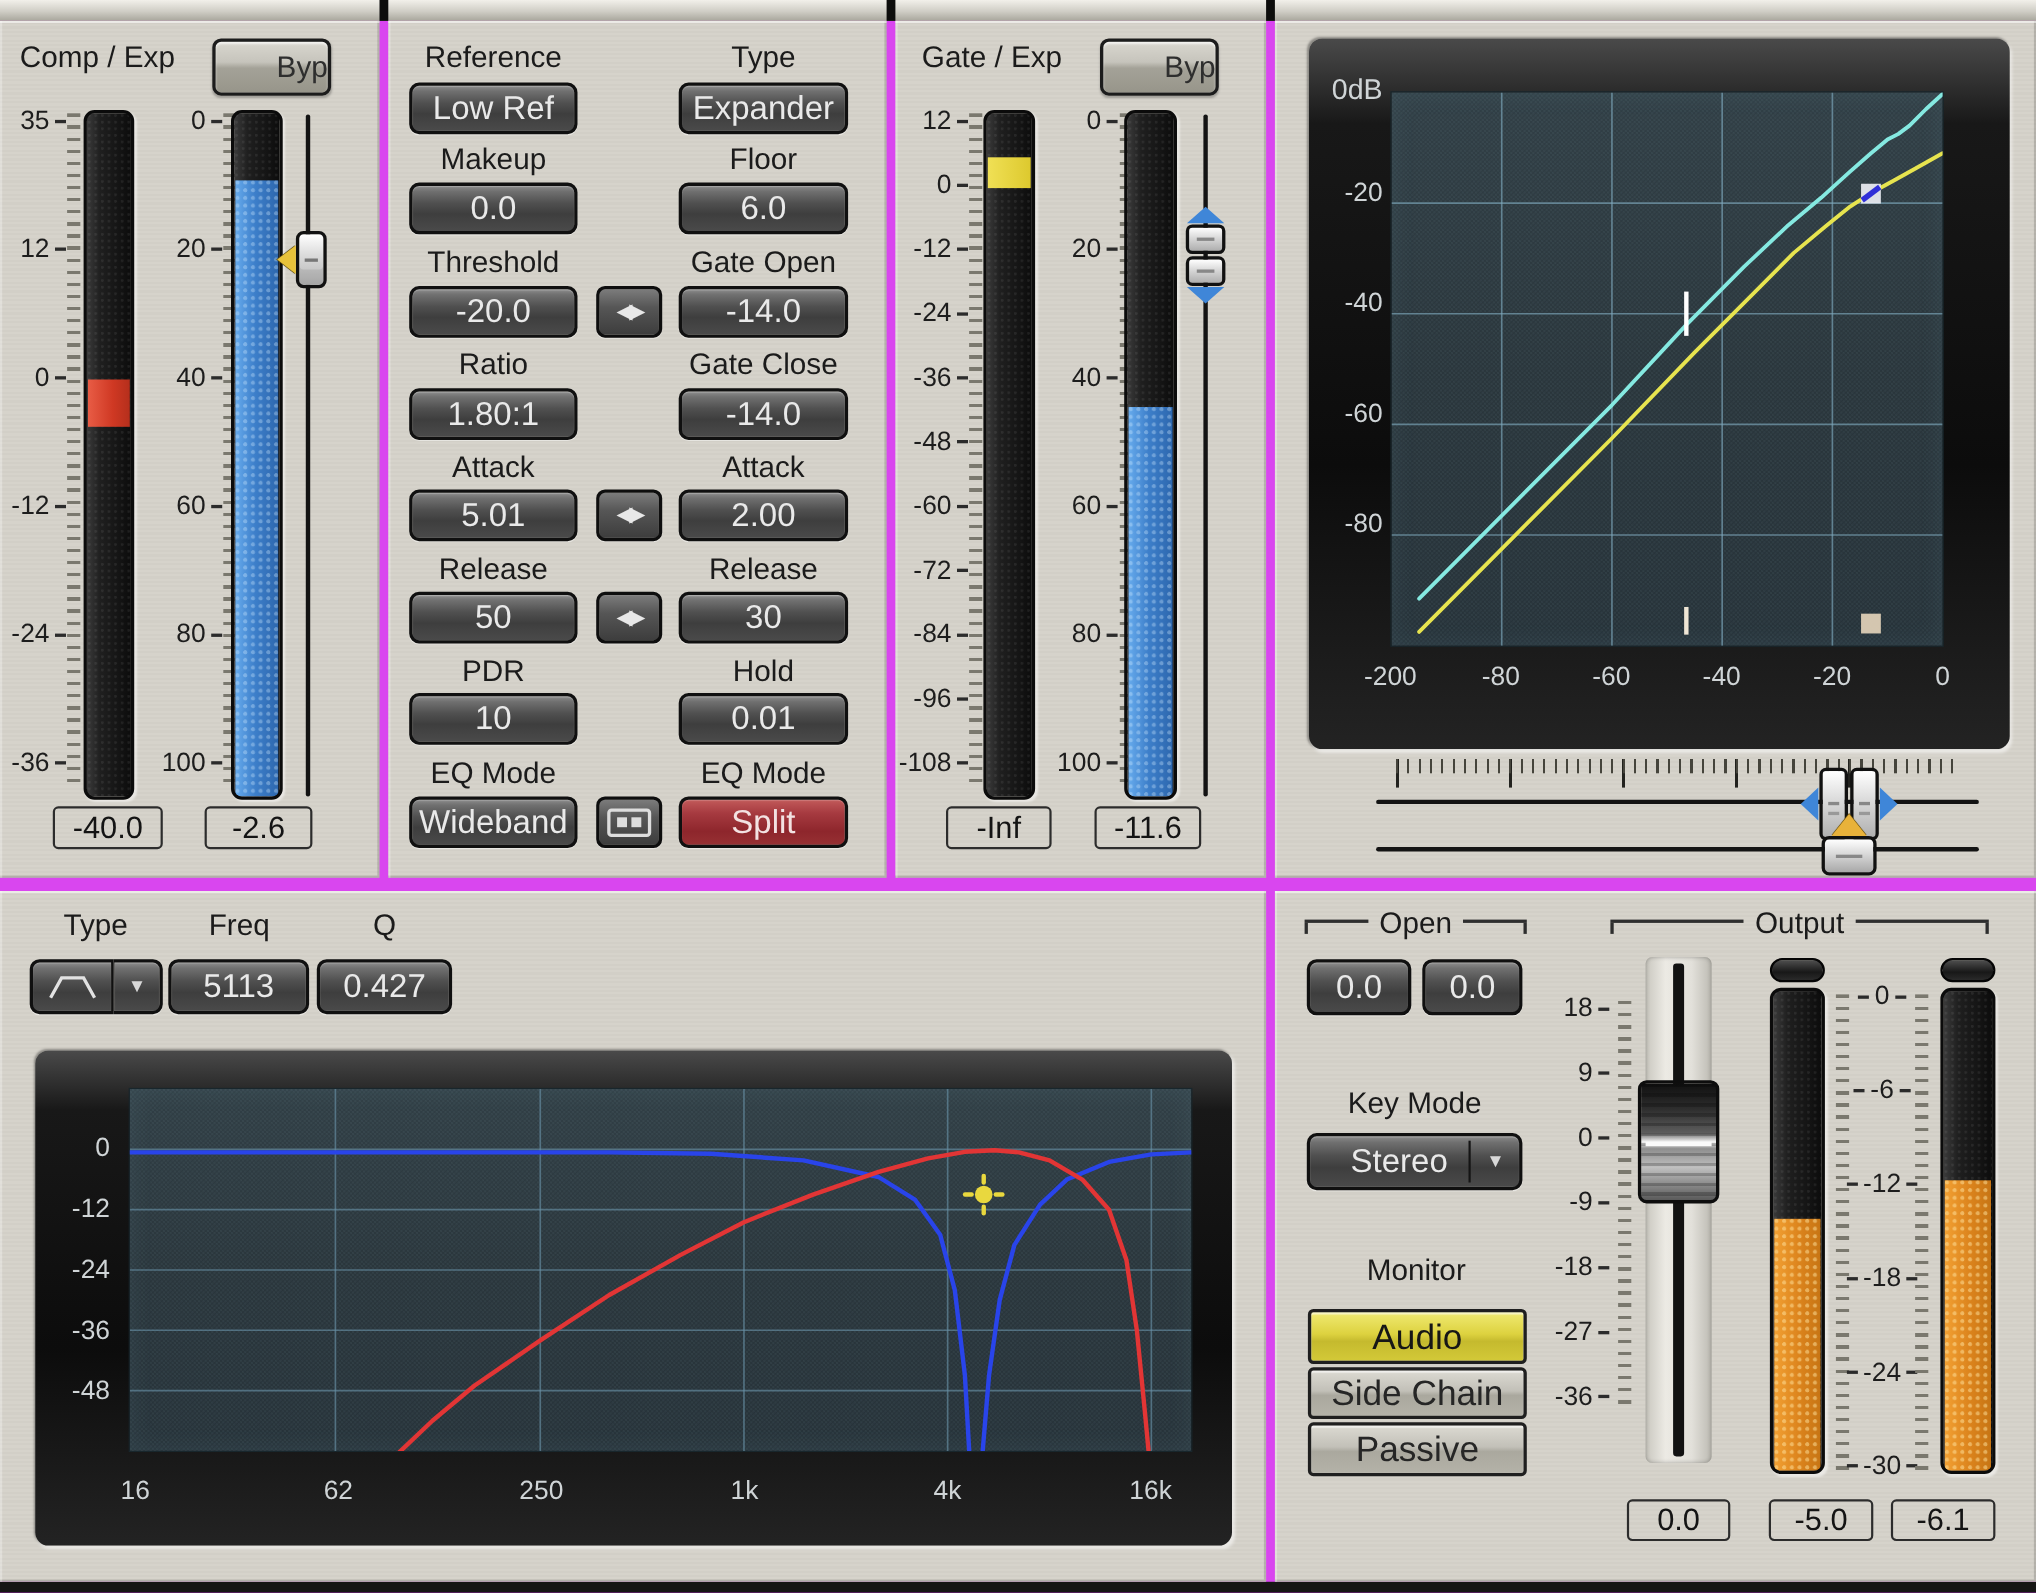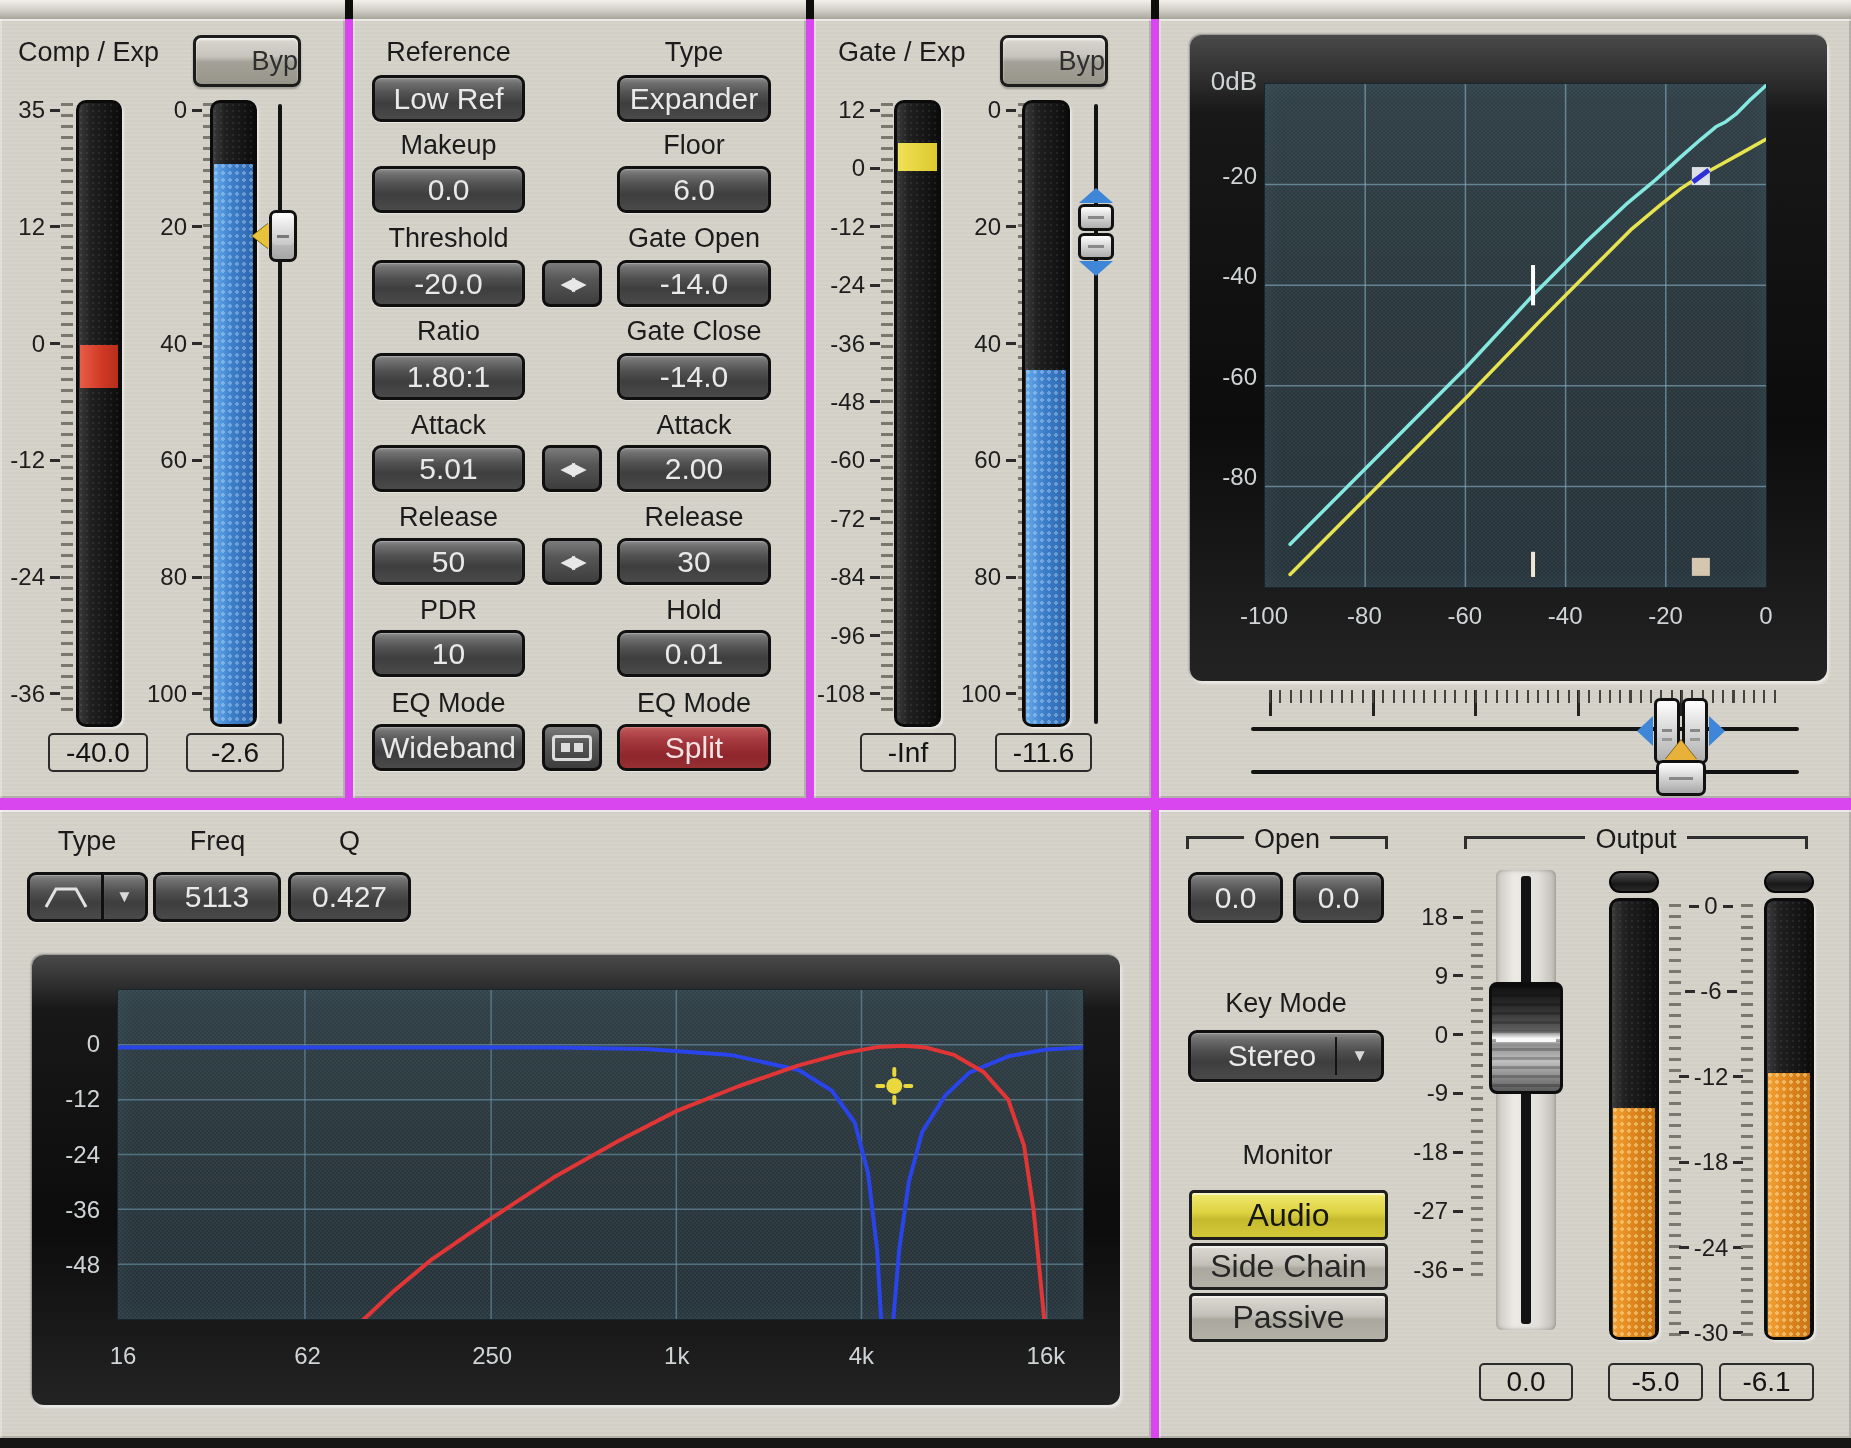--- a/index.html
+++ b/index.html
@@ -295,21 +295,21 @@
           <polyline points="25.1,460.2 200.4,284.2 268.0,211.3 320.6,158.4 360.7,120.7 390.8,95.6 415.8,72.9 435.9,55.3 450.9,42.8 460.9,37.7 470.9,30.2 486.0,15.1 501.0,1.5" fill="none" stroke="#85e9e1" stroke-width="3.5" stroke-linejoin="round" stroke-linecap="round"></polyline>
           <polyline points="25.1,490.4 200.4,314.4 275.6,236.4 330.7,181.1 365.7,145.9 395.8,120.7 415.8,104.6 435.9,91.5 455.9,80.5 475.9,69.4 501.0,55.3" fill="none" stroke="#e7e44f" stroke-width="3.5" stroke-linejoin="round" stroke-linecap="round"></polyline>
           <rect x="266.035" y="181.08" width="4" height="40.24" fill="#ffffff"></rect>
           <rect x="266.035" y="467.78999999999996" width="4" height="25.150000000000002" fill="#efe6d5"></rect>
           <rect x="426.87" y="83.04899999999999" width="18" height="18" fill="#eceef4" opacity="0.92"></rect>
           <line x1="427.87" y1="98.04899999999999" x2="443.87" y2="86.04899999999999" stroke="#2f2fd8" stroke-width="5"></line>
           <rect x="426.87" y="473.88" width="18" height="18" fill="#e3d2ba" opacity="0.92"></rect>
         </svg>
     </div>
     <div class="scale xrow" style="left:70px;top:583px;width:572px;height:28px">
-        <span class="scale-label">-100</span>
+        <span class="scale-label">-200</span>
         <span class="scale-label">-80</span>
         <span class="scale-label">-60</span>
         <span class="scale-label">-40</span>
         <span class="scale-label">-20</span>
         <span class="scale-label">0</span>
       </div>
     <div class="ruler" style="left:110px;top:671px;width:513px"></div>
     <div class="htrack" style="left:92px;top:708px;width:548px"></div>
     <div class="hlane" style="left:92px;top:679px;width:548px;height:70px">
       <div class="hwidget" style="left: 78.5%;">

